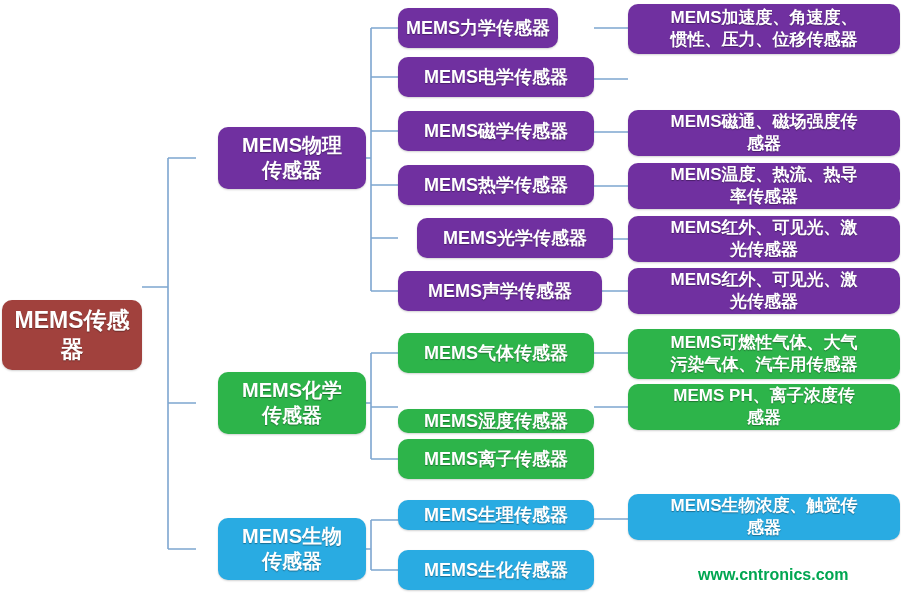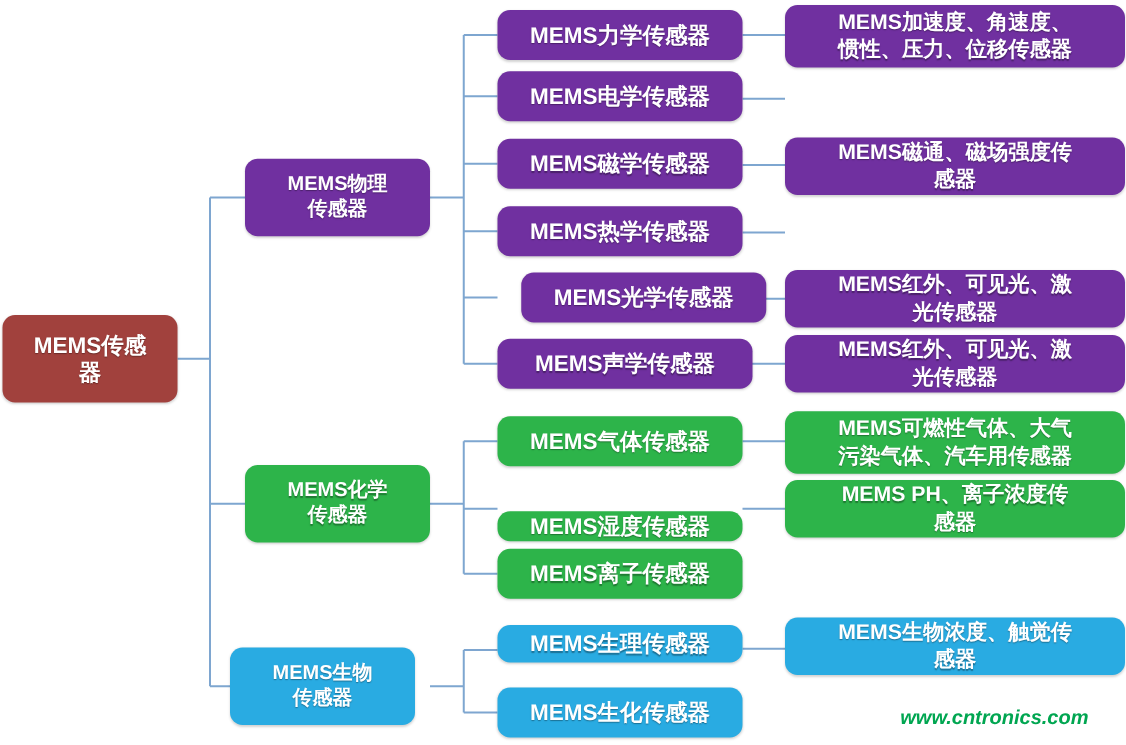--- a/index.html
+++ b/index.html
@@ -17,31 +17,31 @@
     display:flex;align-items:center;justify-content:center;
     box-sizing:border-box;
     color:#fff;font-weight:bold;text-align:center;
     white-space:pre-line;
     border-radius:10px;
     line-height:1.25;
     text-shadow:0 1px 1px rgba(0,0,0,0.35);
     box-shadow:0 1px 2px rgba(0,0,0,0.18);
     padding:2px 4px;
   }
-  .rootc{background:var(--root,#A1413D);font-size:18px;}
-  .cat{font-size:16px;}
+  .rootc{background:var(--root,#A1413D);font-size:23px;margin-top:48px;}
+  .cat{font-size:20px;margin-left:22px;}
   .mid{font-size:18px;}
   .detail{font-size:17px;line-height:1.3;}
   .purple{background:var(--physical,#7030A0);}
   .green{background:var(--chemical,#2DB44A);}
   .blue{background:var(--biological,#29ABE2);}
   .watermark{
     position:absolute;left:698px;top:566px;width:195px;
     color:var(--watermark,#00A651);
-    font-size:16px;font-weight:bold;text-align:center;font-style:italic;
+    font-size:16px;font-weight:bold;text-align:left;
   }
 </style>
 </head>
 <body>
 
 <div class="stage">
 
   <svg class="edges" viewBox="0 0 901 596">
     <path class="edge" d="M142 287H168 M168 158V549 M168 158H196 M168 403H196 M168 549H196"></path>
     <path class="edge" d="M344 158H371 M371 28V291 M371 28H398 M371 77H398 M371 131H398 M371 185H398 M371 238H398 M371 291H398"></path>
@@ -50,34 +50,36 @@
     <path class="edge" d="M594 28H628 M594 79H628 M594 132H628 M594 186H628 M594 239H628 M594 291H628 M594 353H628 M594 407H628 M594 519H628"></path>
   </svg>
 
   <div class="node rootc" style="left:2px;top:252px;width:140px;height:70px">MEMS传感
 器</div>
 
   <div class="node cat purple" style="left:196px;top:127px;width:148px;height:62px">MEMS物理
 传感器</div>
   <div class="node cat green" style="left:196px;top:372px;width:148px;height:62px">MEMS化学
 传感器</div>
-  <div class="node cat blue" style="left:184px;top:518px;width:148px;height:62px">MEMS生物
+  <div class="node cat blue" style="left:196px;top:518px;width:148px;height:62px">MEMS生物
 传感器</div>
 
-  <div class="node mid purple" style="left:398px;top:8px;width:196px;height:40px">MEMS力学传感器</div>
+  <div class="node mid purple" style="left:398px;top:8px;width:160px;height:40px">MEMS力学传感器</div>
   <div class="node mid purple" style="left:398px;top:57px;width:196px;height:40px">MEMS电学传感器</div>
   <div class="node mid purple" style="left:398px;top:111px;width:196px;height:40px">MEMS磁学传感器</div>
   <div class="node mid purple" style="left:398px;top:165px;width:196px;height:40px">MEMS热学传感器</div>
   <div class="node mid purple" style="left:417px;top:218px;width:196px;height:40px">MEMS光学传感器</div>
   <div class="node mid purple" style="left:398px;top:271px;width:204px;height:40px">MEMS声学传感器</div>
 
   <div class="node detail purple" style="left:628px;top:4px;width:272px;height:50px">MEMS加速度、角速度、
 惯性、压力、位移传感器</div>
   <div class="node detail purple" style="left:628px;top:110px;width:272px;height:46px">MEMS磁通、磁场强度传
 感器</div>
+  <div class="node detail purple" style="left:628px;top:163px;width:272px;height:46px">MEMS温度、热流、热导
+率传感器</div>
   <div class="node detail purple" style="left:628px;top:216px;width:272px;height:46px">MEMS红外、可见光、激
 光传感器</div>
   <div class="node detail purple" style="left:628px;top:268px;width:272px;height:46px">MEMS红外、可见光、激
 光传感器</div>
 
   <div class="node mid green" style="left:398px;top:333px;width:196px;height:40px">MEMS气体传感器</div>
   <div class="node mid green" style="left:398px;top:409px;width:196px;height:24px">MEMS湿度传感器</div>
   <div class="node mid green" style="left:398px;top:439px;width:196px;height:40px">MEMS离子传感器</div>
 
   <div class="node detail green" style="left:628px;top:329px;width:272px;height:50px">MEMS可燃性气体、大气

